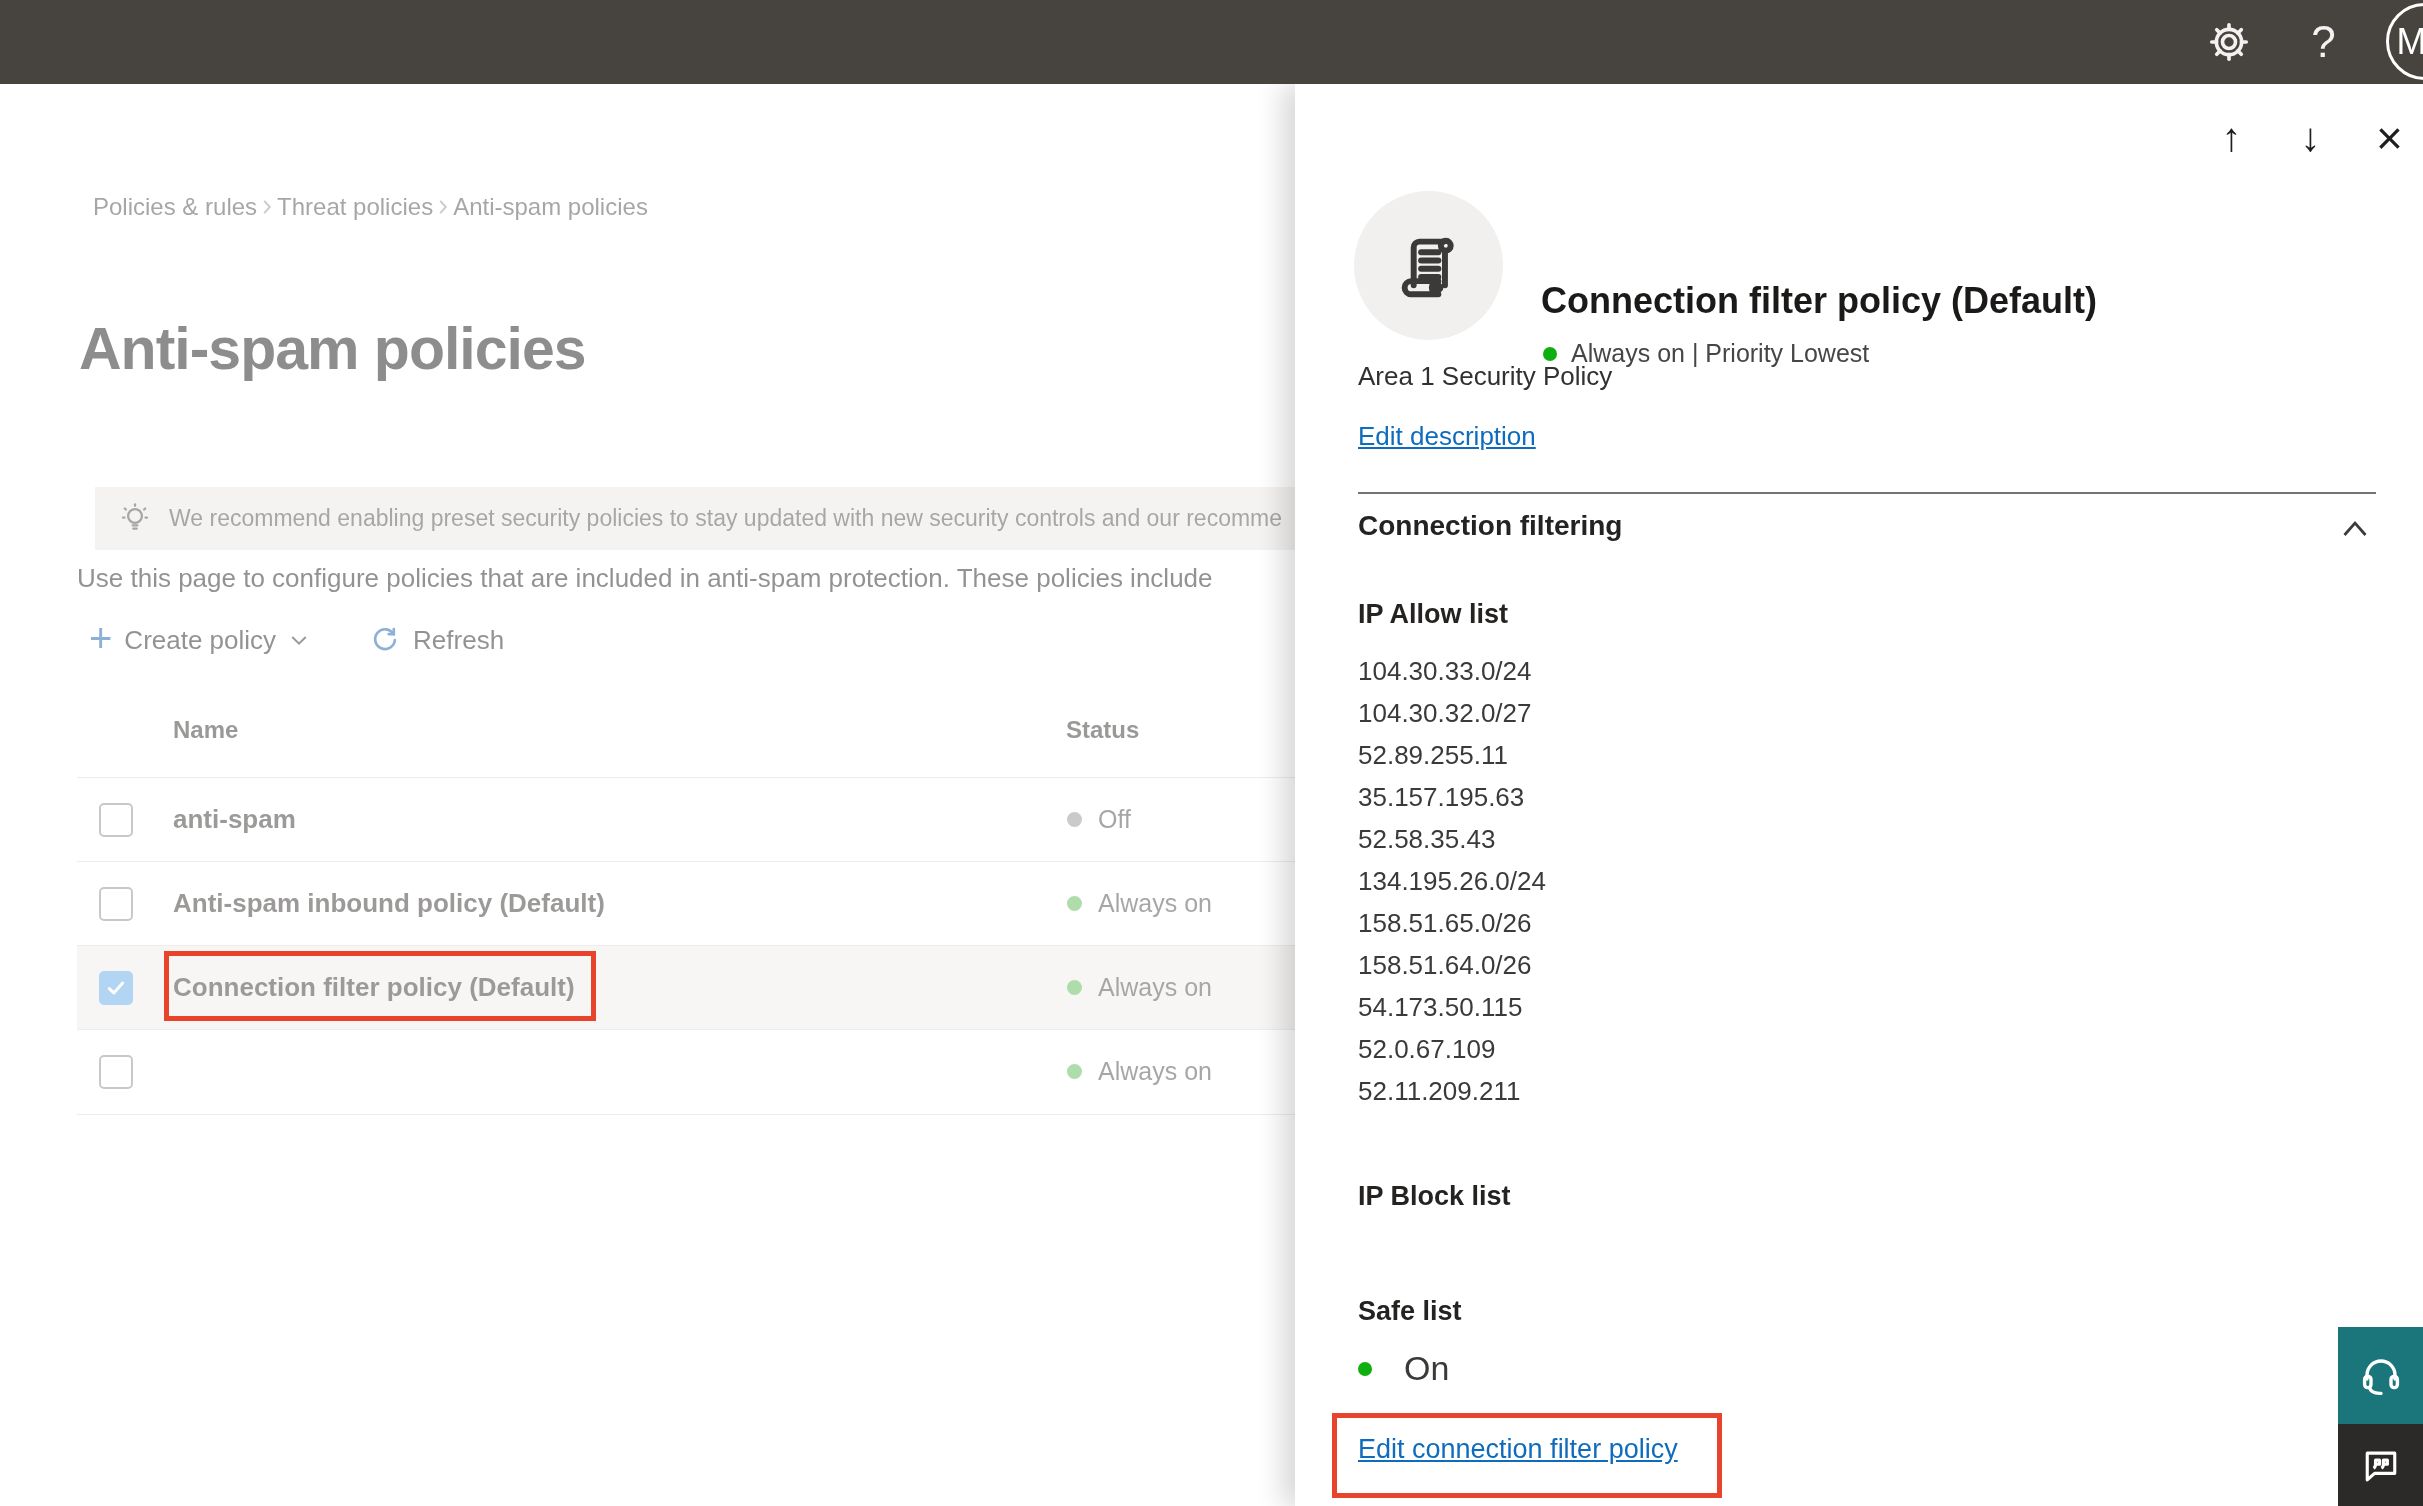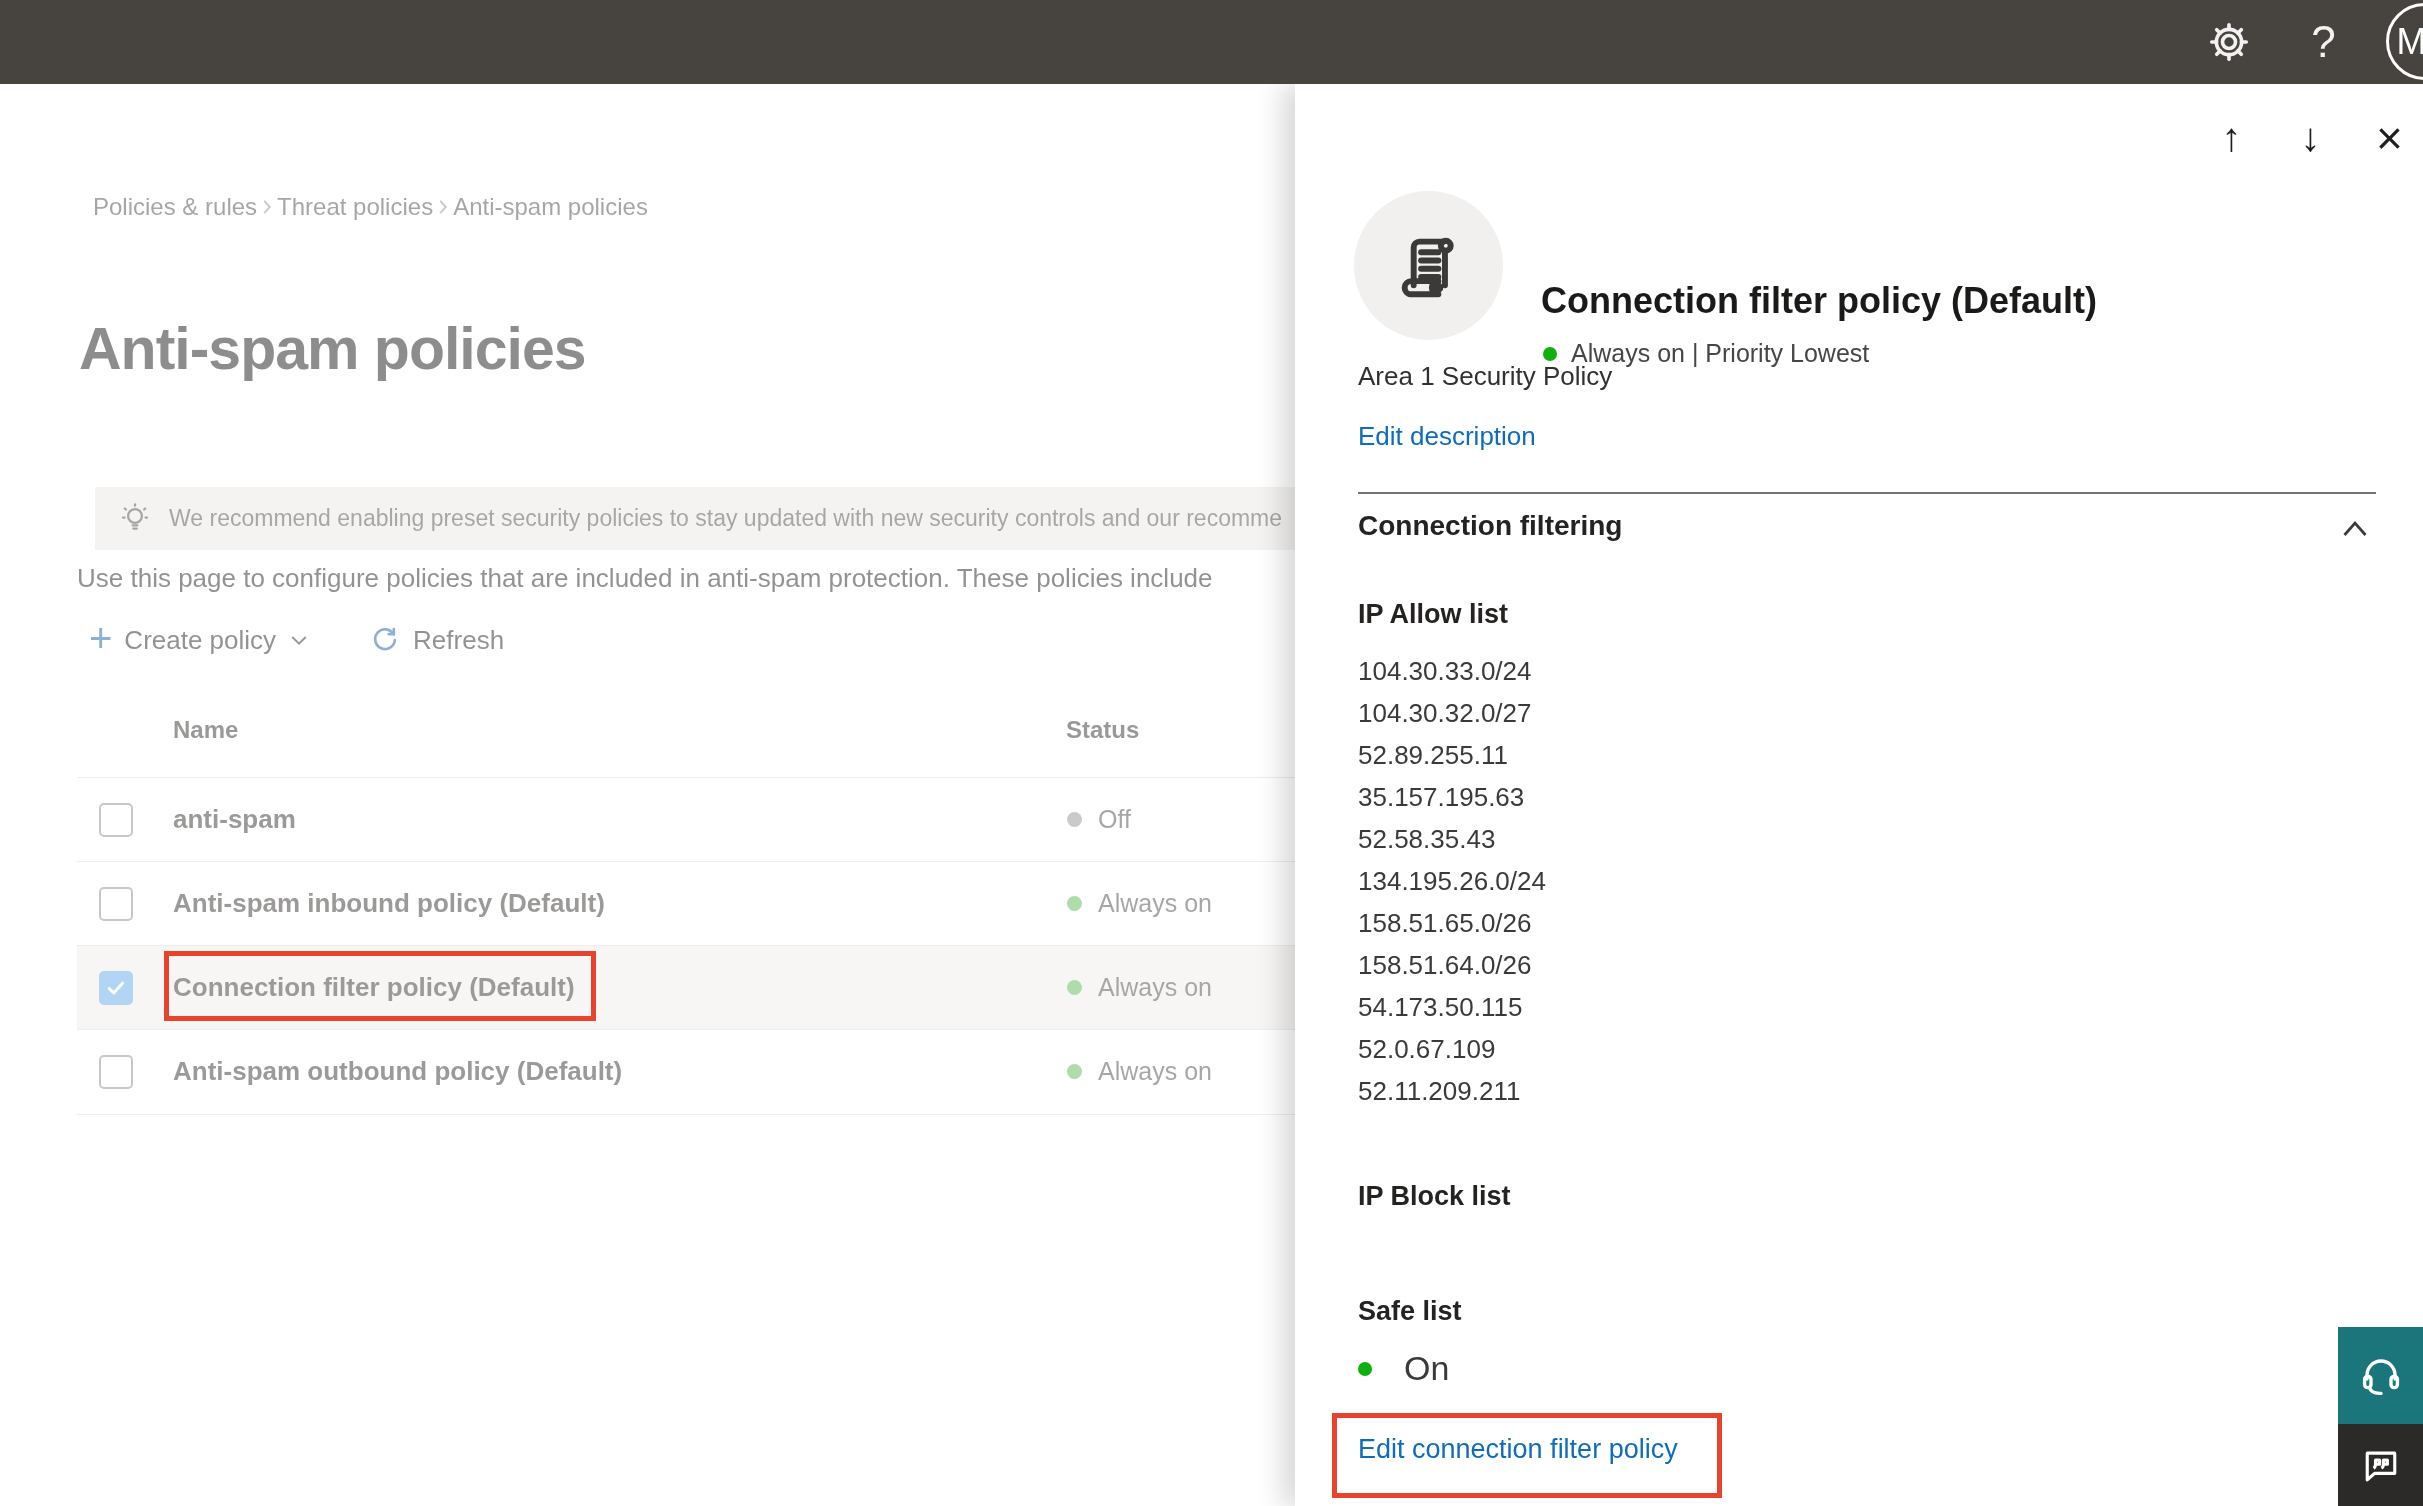--- a/index.html
+++ b/index.html
@@ -56,21 +56,21 @@
   .fly-nav { position:absolute; top:26px; display:flex; align-items:center; justify-content:center;
     width:55px; height:55px; font-size:40px; color:#201f1e; cursor:pointer; font-weight:300; }
   .nav-up { left:909px; } .nav-down { left:988px; } .nav-close { left:1067px; font-size:46px; }
   .fly-icon-circle { position:absolute; left:59px; top:107px; width:149px; height:149px; border-radius:50%;
     background:#f1f0ef; display:flex; align-items:center; justify-content:center; }
   .fly-title { position:absolute; left:246px; top:196px; font-size:36px; font-weight:700; color:#1b1a19; }
   .fly-status { position:absolute; left:248px; top:255px; display:flex; align-items:center; gap:14px;
     font-size:25px; color:#484644; }
   .dot-bright { width:14px; height:14px; border-radius:50%; background:#0faf0f; }
   .fly-desc { position:absolute; left:63px; top:277px; font-size:26px; color:#323130; }
-  .fly-link { font-size:26px; color:#0f6cbd; cursor:pointer; }
+  .fly-link { font-size:26px; color:#0f6cbd; cursor:pointer;text-decoration:underline; }
   .edit-desc { position:absolute; left:63px; top:337px; }
   .fly-divider { position:absolute; left:63px; top:408px; width:1018px; height:2px; background:#757372; }
   .fly-section { position:absolute; left:63px; top:426px; font-size:28px; font-weight:700; color:#242321; }
   .chev-up { position:absolute; left:1045px; top:432px; cursor:pointer; }
   .ip-head { position:absolute; left:63px; font-size:27px; font-weight:700; color:#242321; }
   .allow-head { top:515px; }
   .ip-list { position:absolute; left:63px; top:566px; font-size:26px; color:#3b3a39; line-height:42px; }
   .block-head { top:1097px; }
   .safe-head { top:1212px; }
   .safe-status { position:absolute; left:63px; top:1265px; display:flex; align-items:center; gap:32px;
@@ -194,21 +194,20 @@
     </div>
     <div class="rname">Connection filter policy (Default)</div>
     <div class="rstatus">
       <span class="dot dot-green"></span>
       <span>Always on</span>
     </div>
   </div>
 
   <div class="row" style="top:946px">
     <div class="cb"></div>
-    <div class="rname">Anti-spam outbound policy (Default)</div>
     <div class="rstatus">
       <span class="dot dot-green"></span>
       <span>Always on</span>
     </div>
   </div>
 </div>
 
 <div class="dim-overlay"></div>
 
 <div class="flyout">

